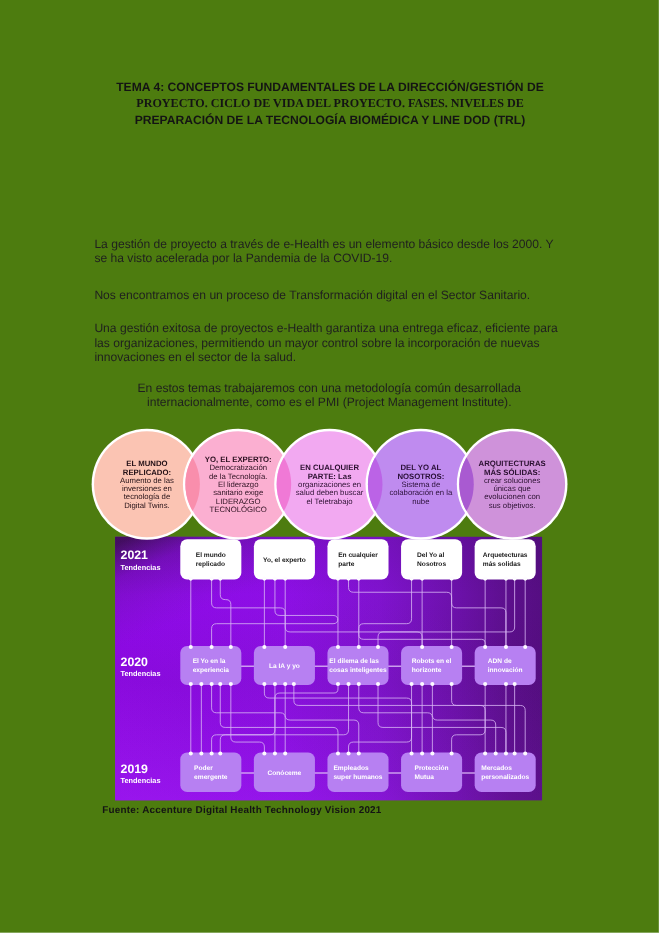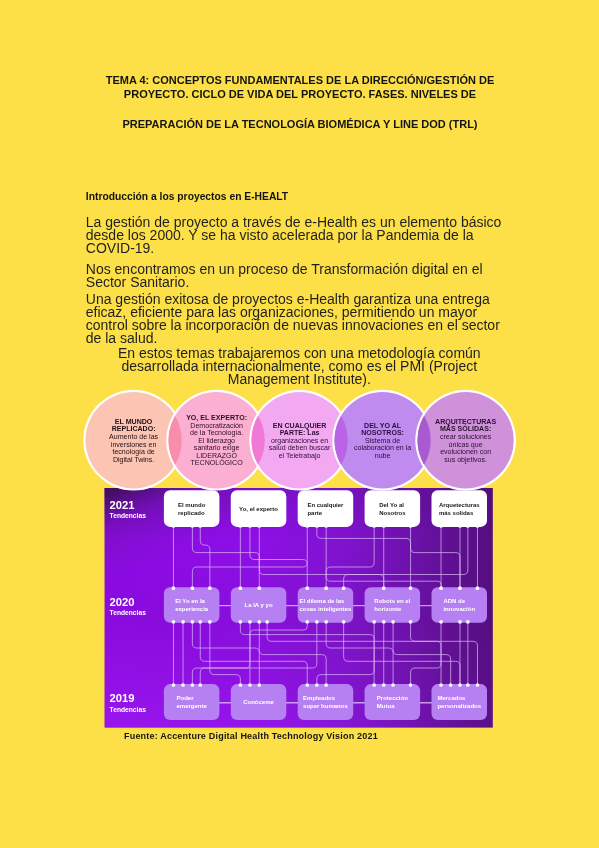--- a/index.html
+++ b/index.html
@@ -1,50 +1,49 @@
 <!DOCTYPE html>
 <html><head>
 <meta charset="utf-8">
 <style>
   html,body{margin:0;padding:0;}
   body{width:599px;height:848px;background:#ffffff;font-family:"Liberation Sans",sans-serif;
        overflow:hidden;position:relative;}
-  .page{position:absolute;left:0;top:0;width:599px;height:848px;background:#fde047;}
+  .page{position:absolute;left:0;top:0;width:599px;height:848px;background:#4d7c0f;}
 
   .doc-title{position:absolute;left:86.5px;top:0;width:427px;text-align:center;
     font-size:11px;font-weight:bold;color:#141414;letter-spacing:0px;}
   .doc-title > div{position:absolute;left:0;width:427px;height:13px;line-height:13px;}
-  .tl1{top:74.2px;} .tl2{top:88.3px;} .tl3{top:118px;}
+  .tl1{top:74.2px;} .tl2{top:88.3px;font-family:Liberation Serif, serif;} .tl3{top:104px;}
 
   .section-heading{position:absolute;left:85.8px;top:189.5px;font-size:10.3px;font-weight:bold;
     color:#141414;line-height:13px;height:13px;}
 
-  .para{position:absolute;left:85.8px;width:427.05px;font-size:14px;color:#1f1f1f;
+  .para{position:absolute;left:85.8px;width:427.05px;font-size:11px;color:#1f1f1f;
     line-height:13.05px;text-align:left;}
   .p1{top:216.1px;}
   .p2{top:262.7px;}
   .p3{top:292.6px;}
   .p4{top:347.1px;text-align:center;}
 
   .figure{position:absolute;left:0px;top:0px;width:599px;height:848px;}
-  .fig-caption{position:absolute;left:124px;top:730.5px;font-size:9px;font-weight:bold;
+  .fig-caption{position:absolute;left:93px;top:730.5px;font-size:9px;font-weight:bold;
     color:#141414;line-height:11px;height:11px;letter-spacing:0.2px;}
 </style>
 </head>
 <body>
 
 <div class="page">
 
   <div class="doc-title">
     <div class="tl1">TEMA 4: CONCEPTOS FUNDAMENTALES DE LA DIRECCIÓN/GESTIÓN DE</div>
     <div class="tl2">PROYECTO. CICLO DE VIDA DEL PROYECTO. FASES. NIVELES DE</div>
     <div class="tl3">PREPARACIÓN DE LA TECNOLOGÍA BIOMÉDICA Y LINE DOD (TRL)</div>
   </div>
 
-  <div class="section-heading">Introducción a los proyectos en E-HEALT</div>
 
   <div class="para p1">La gestión de proyecto a través de e-Health es un elemento básico desde los 2000. Y se ha visto acelerada por la Pandemia de la COVID-19.</div>
   <div class="para p3">Una gestión exitosa de proyectos e-Health garantiza una entrega eficaz, eficiente para las organizaciones, permitiendo un mayor control sobre la incorporación de nuevas innovaciones en el sector de la salud.</div>
   <div class="para p2">Nos encontramos en un proceso de Transformación digital en el Sector Sanitario.</div>
   <div class="para p4">En estos temas trabajaremos con una metodología común desarrollada internacionalmente, como es el PMI (Project Management Institute).</div>
 
   <svg class="figure" id="fig-svg" viewBox="0 0 599 848" width="599" height="848">
       <defs>
         <linearGradient id="panelGrad" x1="0" y1="0" x2="1" y2="0">
           <stop offset="0%" stop-color="#9006ec"></stop>

